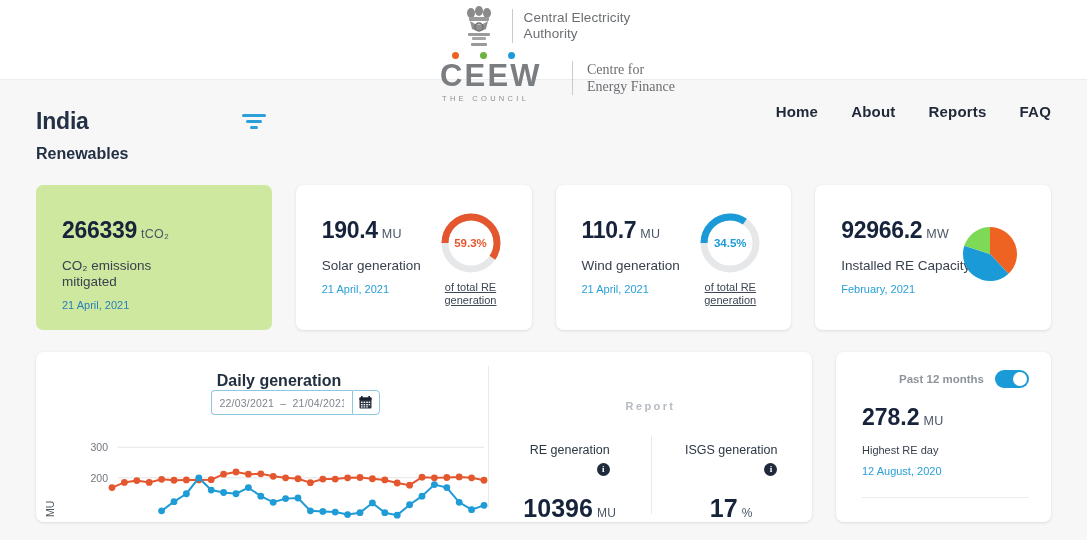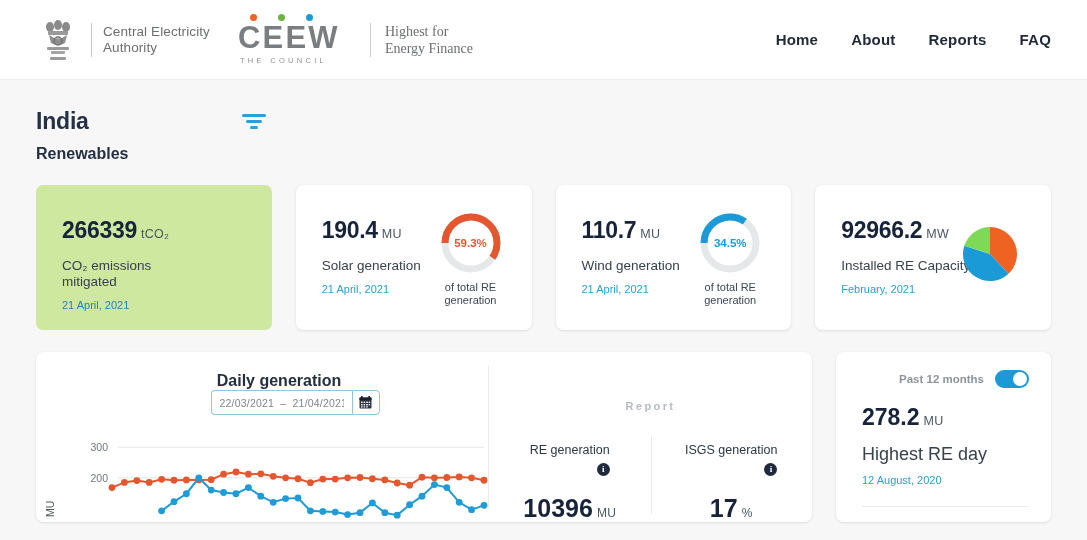--- a/index.html
+++ b/index.html
@@ -10,20 +10,21 @@
     overflow: hidden;
     color: #20293a;
   }
 
   
   .header {
     height: 80px; background: #ffffff;
     display: flex; align-items: center;
     padding: 0 36px;
     border-bottom: 1px solid #eceded;
+    flex-direction: column;
   }
   .brand-left { display: flex; align-items: center; gap: 11px; }
   .emblem { width: 44px; height: 52px; position: relative; }
   .emblem svg { display: block; }
   .brand-divider { width: 1px; height: 34px; background: #c9cacb; }
   .cea-text {
     font-size: 13.5px; line-height: 16px; color: #6c6f72;
     letter-spacing: 0.1px;
   }
   .ceew-block { display: flex; align-items: center; gap: 14px; margin-left: 28px; }
@@ -86,21 +87,21 @@
     position: absolute; right: 24px; top: 26px;
     width: 74px; text-align: center;
   }
   .donut { width: 64px; height: 64px; margin: 0 auto; position: relative; }
   .donut svg { transform: rotate(-90deg); display: block; }
   .donut-label {
     position: absolute; inset: 0; display: flex;
     align-items: center; justify-content: center;
     font-size: 11.5px; font-weight: bold;
   }
-  .donut-cap { font-size: 11px; color: #3c4654; line-height: 13px; margin-top: 6px; }
+  .donut-cap { font-size: 11px; color: #3c4654; line-height: 13px; margin-top: 6px; text-decoration: underline; }
 
   .pie-wrap { position: absolute; right: 30px; top: 38px; }
 
   
   .lower-row {
     display: flex; gap: 24px;
     padding: 22px 36px 0 36px;
   }
   .panel-wide {
     background: #ffffff; border-radius: 7px;
@@ -156,21 +157,21 @@
   .toggle-label { font-size: 11.5px; color: #8e949b; font-weight: bold; }
   .toggle {
     width: 34px; height: 18px; border-radius: 10px; background: #1a9ad7;
     position: relative; cursor: pointer;
   }
   .toggle::after {
     content: ""; position: absolute; right: 2px; top: 2px;
     width: 14px; height: 14px; border-radius: 50%; background: #fff;
   }
   .hr-val { margin-top: 16px; font-size: 23px; font-weight: bold; color: #16233a; }
-  .hr-label { font-size: 18px; color: #39414e; margin-top: 13px; }
+  .hr-label { font-size: 11px; color: #39414e; margin-top: 13px; }
   .hr-date { font-size: 11px; color: #2a9fd8; margin-top: 9px; }
   .hr-sep { height: 1px; background: #ebecee; margin-top: 20px; }
 
   .axis-text { font-size: 10.5px; fill: #6f767e; font-family: "Liberation Sans", sans-serif; }
   .axis-title { font-size: 10.5px; fill: #52585f; font-family: "Liberation Sans", sans-serif; }
 </style>
 </head>
 <body>
 
 <div class="header">
@@ -200,21 +201,21 @@
       <div class="ceew-dots">
         <span class="dot orange"></span>
         <span class="dot green"></span>
         <span class="dot blue"></span>
       </div>
       <div class="ceew-word">CEEW</div>
       <div class="ceew-sub">THE COUNCIL</div>
     </div>
     <div class="brand-divider"></div>
     <div class="cef-text">
-      <div>Highest for</div>
+      <div>Centre for</div>
       <div>Energy Finance</div>
     </div>
   </div>
 
   <nav class="nav">
     <a href="#">Home</a>
     <a href="#">About</a>
     <a href="#">Reports</a>
     <a href="#">FAQ</a>
   </nav>

